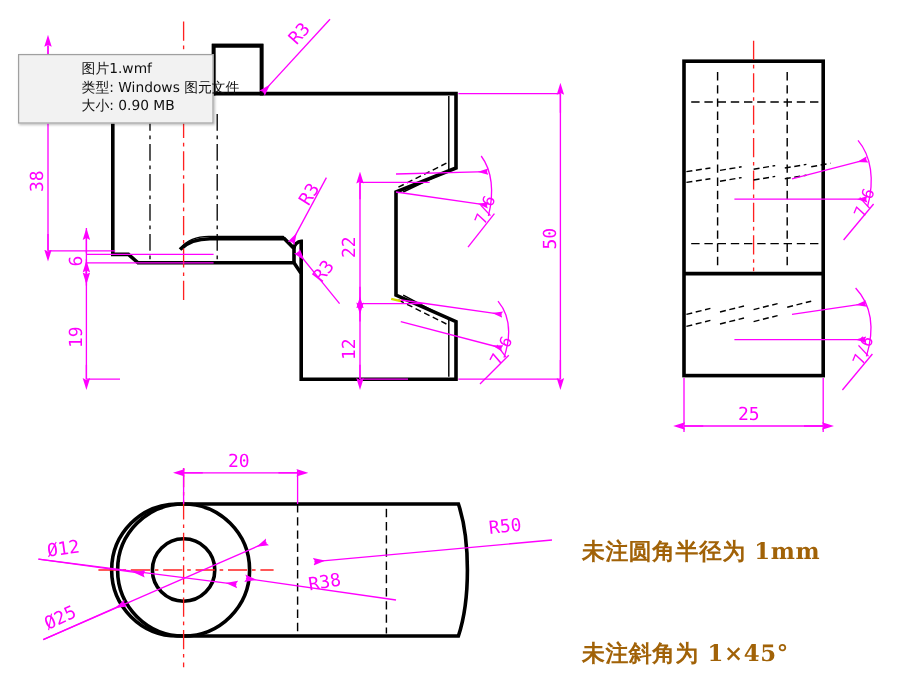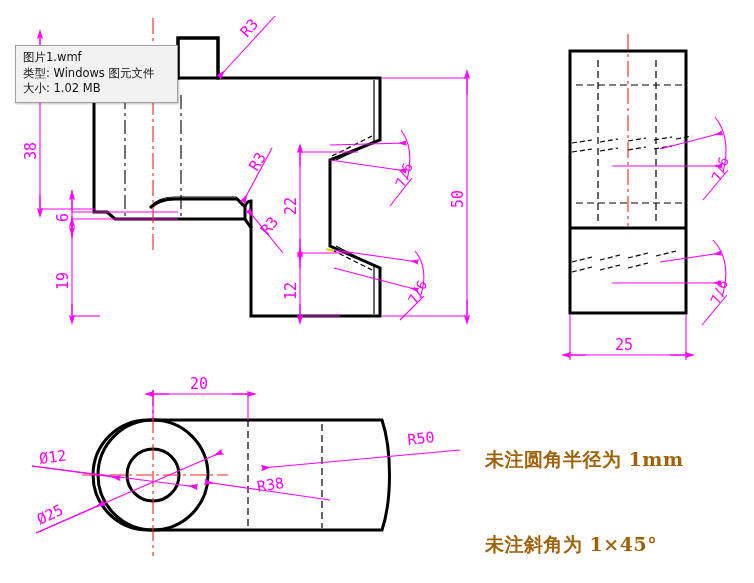--- a/index.html
+++ b/index.html
@@ -12,21 +12,21 @@
   
   #tooltip{
     position:absolute;left:15px;top:45px;width:148px;
     background:#f2f2f2;border:1px solid #a0a0a0;
     box-shadow:1px 1px 2px rgba(0,0,0,.25);
     padding:4px 6px 5px 7px;
     font-size:11.5px;line-height:15.5px;color:#101010;
     font-family:"DejaVu Sans","Liberation Sans",sans-serif;
     z-index:40;
   }
-  #tooltip div{white-space:nowrap;}
+  #tooltip div{white-space:nowrap;margin-left:45px;}
 
   
   .note{
     position:absolute;color:#a16207;
     font-family:"DejaVu Serif","Liberation Serif",serif;
     font-weight:bold;font-size:19px;letter-spacing:.5px;
     white-space:nowrap;z-index:30;
   }
   #note1{left:485px;top:447px;}
   #note2{left:485px;top:496px;margin-top:36px;}
@@ -292,16 +292,16 @@
       </g>
     </g>
   </svg>
 
   <div class="note" id="note1">未注圆角半径为 1mm</div>
   <div class="note" id="note2">未注斜角为 1×45°</div>
 
   <div id="tooltip">
     <div>图片1.wmf</div>
     <div>类型: Windows 图元文件</div>
-    <div>大小: 1.02 MB</div>
+    <div>大小: 0.90 MB</div>
   </div>
 
 </div>
 
 </body></html>

